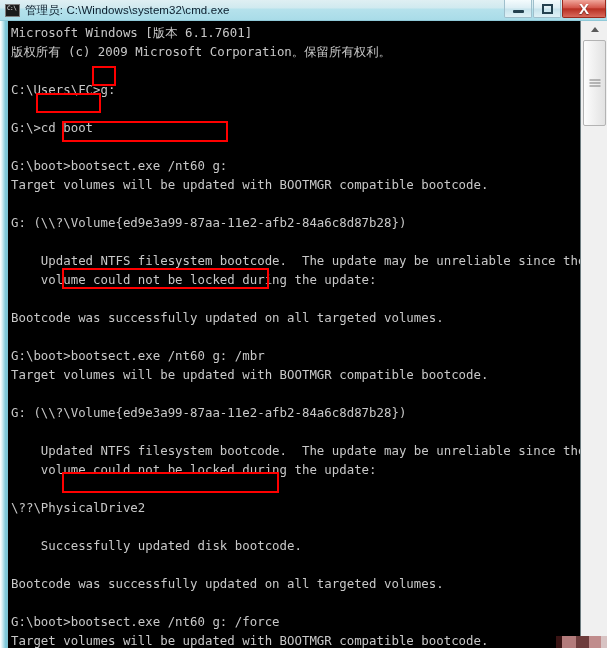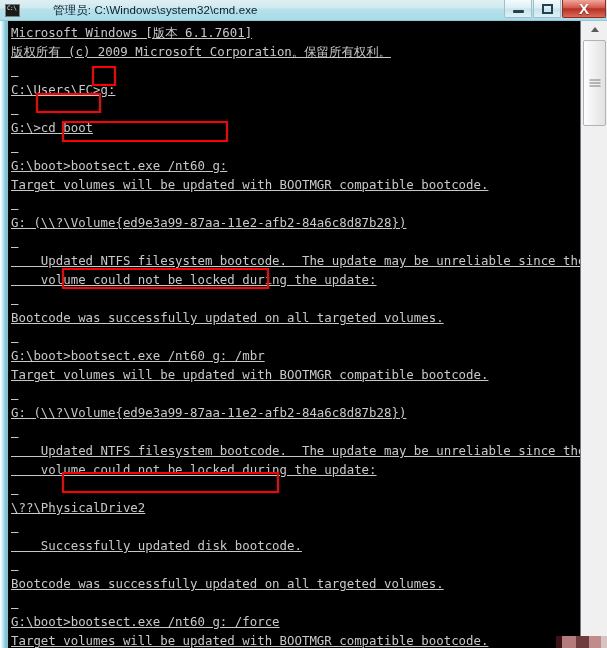--- a/index.html
+++ b/index.html
@@ -62,21 +62,20 @@
     font-size: 6px;
     color: #e8e8e8;
     letter-spacing: -0.5px;
   }
   #title-text {
     font-family: "Liberation Sans", sans-serif;
     font-size: 11.5px;
     color: #0b1c2b;
     white-space: nowrap;
     letter-spacing: 0.1px;
-    margin-left: 28px;
   }
 
   
   #winbtns {
     position: absolute;
     right: 1px;
     top: 0px;
     display: flex;
     height: 19px;
   }
@@ -163,21 +162,20 @@
     font-family: "DejaVu Sans Mono", "Liberation Mono", monospace;
     font-size: 12.4px;
     line-height: 19px;
     color: #c8c8c8;
     white-space: pre;
     letter-spacing: 0px;
   }
   .cline {
     height: 19px;
     white-space: pre;
-    text-decoration: underline;
   }
 
   
   #scrollbar {
     position: absolute;
     left: 580px;
     top: 0px;
     width: 27px;
     height: 627px;
     background: #f0f0f0;

